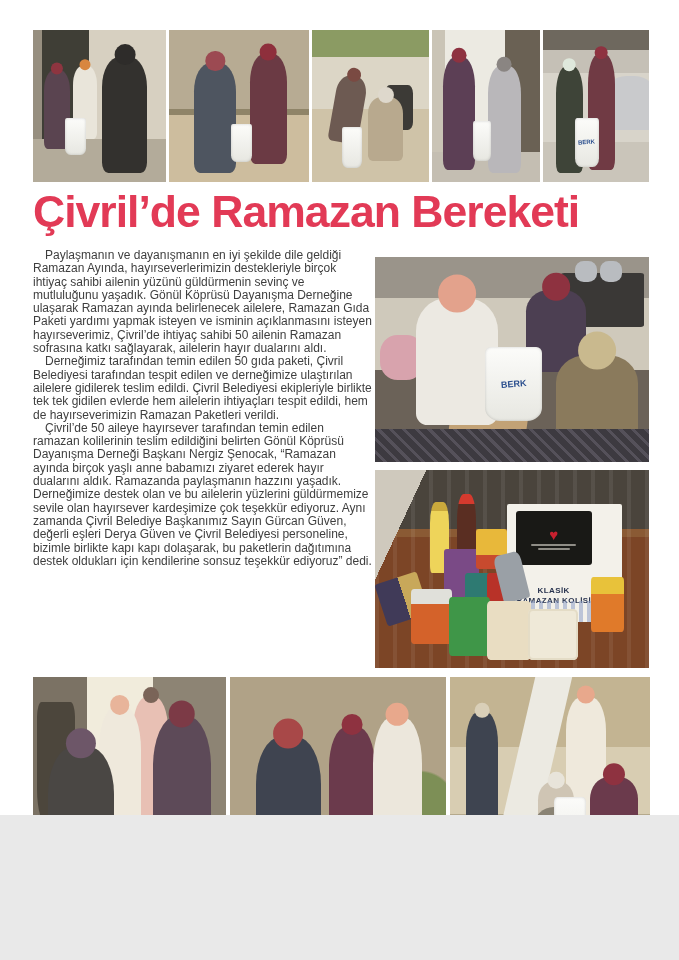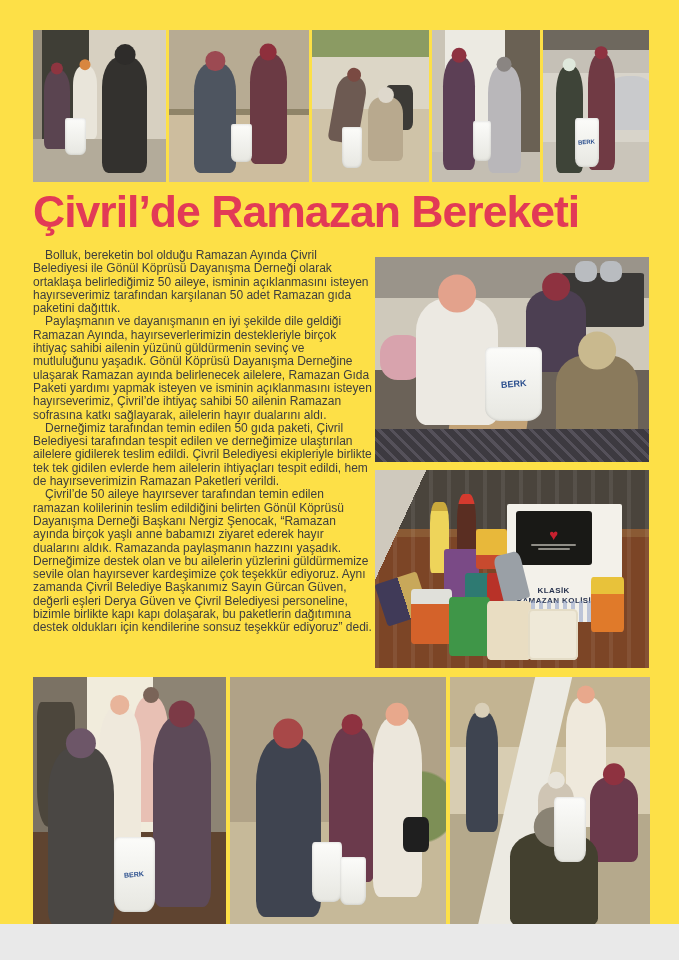--- a/index.html
+++ b/index.html
@@ -1,17 +1,17 @@
 <!DOCTYPE html>
 <html style="--accent: #e23a56;"><head>
 <meta charset="utf-8">
 <style>
   html,body{margin:0;padding:0;background:#e9e9e9;}
   .page{
-    position:relative;width:679px;height:924px;background:#fde047;
+    position:relative;width:679px;height:815px;background:#ffffff;
     margin:0 auto;overflow:hidden;
     font-family:"Liberation Sans","DejaVu Sans",sans-serif;
   }
   
   .photo{position:relative;overflow:hidden;background:#cfc8b8;}
   .fig{position:absolute;display:block;background:var(--b,#555);
        border-radius:38% 38% 14% 14% / 26% 26% 9% 9%;}
   .fig::before{content:"";position:absolute;left:50%;top:0;
        transform:translate(-50%,-62%);width:46%;padding-top:46%;
        border-radius:50%;background:var(--s,#caa);}
@@ -113,21 +113,20 @@
       <i class="fig" style="--b:#703a44;--s:#8e3240;left:42%;top:16%;width:26%;height:76%;"></i>
       <b class="bag" style="left:30%;top:58%;width:23%;height:32%;">
         <span style="font-size:6px;">BERK</span>
       </b>
     </div>
   </div>
 
   <h1 class="headline">Çivril’de Ramazan Bereketi</h1>
 
   <div class="article">
-    <p>Bolluk, bereketin bol olduğu Ramazan Ayında Çivril Belediyesi ile Gönül Köprüsü Dayanışma Derneği olarak ortaklaşa belirlediğimiz 50 aileye, isminin açıklanmasını isteyen hayırseverimiz tarafından karşılanan 50 adet Ramazan gıda paketini dağıttık.</p>
     <p>Paylaşmanın ve dayanışmanın en iyi şekilde dile geldiği Ramazan Ayında, hayırseverlerimizin destekleriyle birçok ihtiyaç sahibi ailenin yüzünü güldürmenin sevinç ve mutluluğunu yaşadık. Gönül Köprüsü Dayanışma Derneğine ulaşarak Ramazan ayında belirlenecek ailelere, Ramazan Gıda Paketi yardımı yapmak isteyen ve isminin açıklanmasını isteyen hayırseverimiz, Çivril’de ihtiyaç sahibi 50 ailenin Ramazan sofrasına katkı sağlayarak, ailelerin hayır dualarını aldı.</p>
     <p>Derneğimiz tarafından temin edilen 50 gıda paketi, Çivril Belediyesi tarafından tespit edilen ve derneğimize ulaştırılan ailelere gidilerek teslim edildi. Çivril Belediyesi ekipleriyle birlikte tek tek gidilen evlerde hem ailelerin ihtiyaçları tespit edildi, hem de hayırseverimizin Ramazan Paketleri verildi.</p>
     <p>Çivril’de 50 aileye hayırsever tarafından temin edilen ramazan kolilerinin teslim edildiğini belirten Gönül Köprüsü Dayanışma Derneği Başkanı Nergiz Şenocak, “Ramazan ayında birçok yaşlı anne babamızı ziyaret ederek hayır dualarını aldık. Ramazanda paylaşmanın hazzını yaşadık. Derneğimize destek olan ve bu ailelerin yüzlerini güldürmemize sevile olan hayırsever kardeşimize çok teşekkür ediyoruz. Aynı zamanda Çivril Belediye Başkanımız Sayın Gürcan Güven, değerli eşleri Derya Güven ve Çivril Belediyesi personeline, bizimle birlikte kapı kapı dolaşarak, bu paketlerin dağıtımına destek oldukları için kendilerine sonsuz teşekkür ediyoruz” dedi.</p>
   </div>
 
   <div class="right-col">
     <div class="photo ra">
       <span class="blob" style="left:68%;top:8%;width:30%;height:26%;background:#3a3836;border-radius:4%;"></span>
       <span class="blob" style="left:73%;top:2%;width:8%;height:10%;background:#b9bcc0;border-radius:40%;"></span>
       <span class="blob" style="left:82%;top:2%;width:8%;height:10%;background:#b9bcc0;border-radius:40%;"></span>

